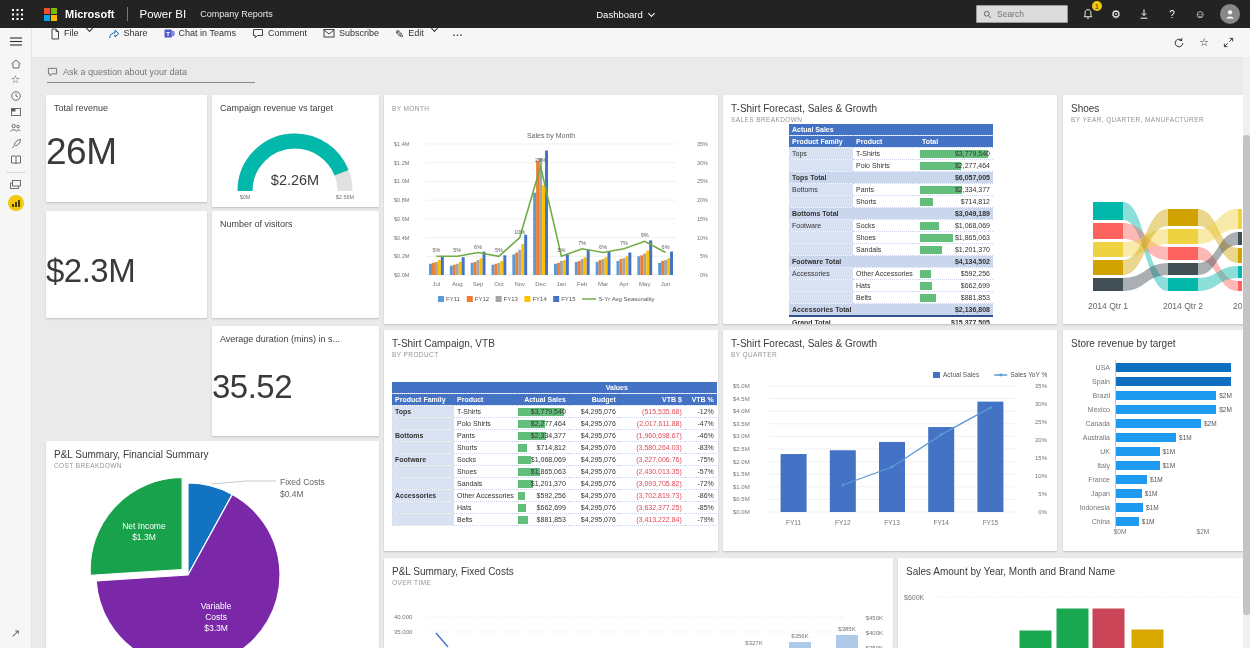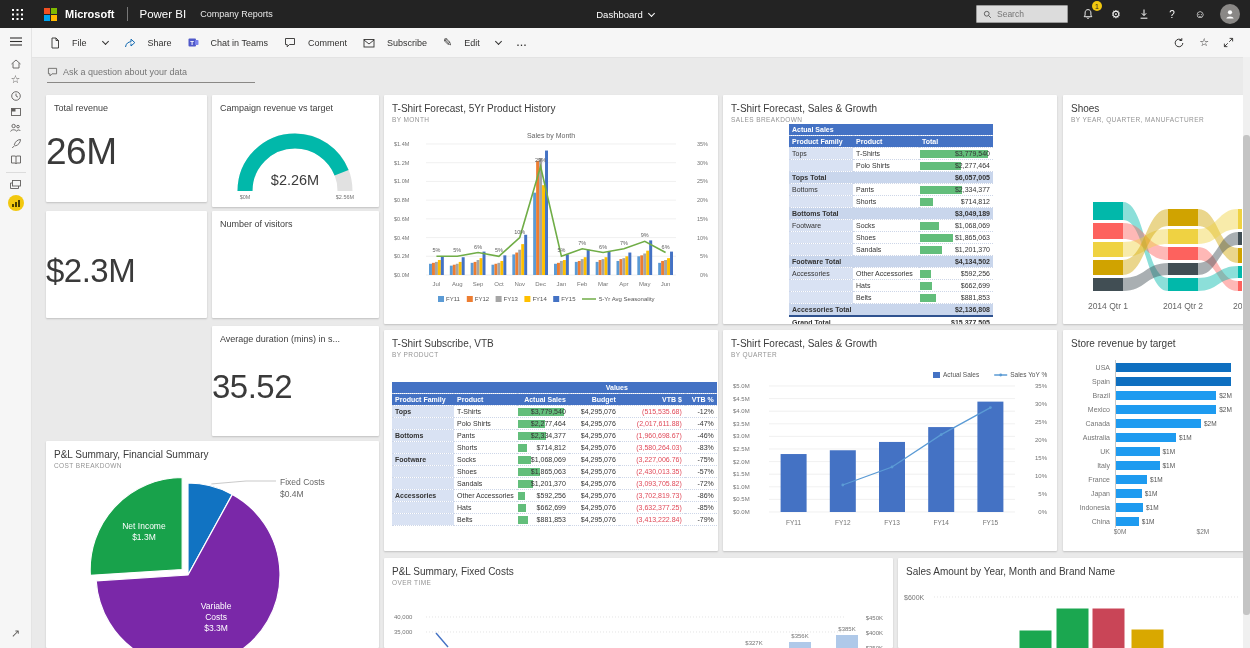--- a/index.html
+++ b/index.html
@@ -20,21 +20,21 @@
 .tn-center{position:absolute;left:0;right:0;margin:auto;width:120px;text-align:center;font-size:9.5px;display:flex;align-items:center;justify-content:center;gap:2px;cursor:pointer}
 .tn-right{margin-left:auto;display:flex;align-items:center;gap:12px;padding-right:10px}
 .searchbox{display:flex;align-items:center;gap:5px;background:#dcdcdc;border:1px solid #9a9a9a;border-radius:1px;height:18px;width:92px;padding:0 6px}
 .searchbox input{border:none;background:transparent;outline:none;font-size:8.5px;width:60px;color:#333}
 .tn-ic{position:relative;display:flex;align-items:center;justify-content:center;width:16px;height:16px;color:#fff;font-size:11px;cursor:pointer}
 .badge{position:absolute;top:-5px;right:-6px;background:#F2C80F;color:#252423;font-size:7px;width:10px;height:10px;border-radius:50%;display:flex;align-items:center;justify-content:center}
 .avatar{width:20px;height:20px;border-radius:50%;background:#8A8886;display:flex;align-items:center;justify-content:center;cursor:pointer}
 .chev{display:inline-block;width:5px;height:5px;border-right:1.2px solid currentColor;border-bottom:1.2px solid currentColor;transform:rotate(45deg);margin-left:4px;margin-top:-2px}
 
 #toolbar{position:absolute;left:32px;top:28px;right:0;height:30px;background:#f6f6f6;border-bottom:1px solid #e3e3e3;display:flex;align-items:center;padding:0 10px;z-index:20}
-.tb-btn{display:flex;align-items:center;gap:12px;border:none;background:none;font-size:9px;color:#323130;padding:0 8px;height:100%;cursor:pointer;font-family:inherit}
+.tb-btn{display:flex;gap:4px;border:none;background:none;font-size:9px;color:#323130;padding:0 8px;height:100%;cursor:pointer;font-family:inherit}
 .tb-right{margin-left:auto;display:flex;align-items:center;gap:14px;padding-right:6px}
 .tb-ic{display:flex;align-items:center;color:#323130;font-size:11px;cursor:pointer}
 
 #sidebar{position:absolute;left:0;top:28px;width:32px;bottom:0;background:#f6f6f6;border-right:1px solid #e4e4e4;display:flex;flex-direction:column;align-items:center;padding-top:6px;z-index:20}
 .sb-ic{width:22px;height:15px;display:flex;align-items:center;justify-content:center;color:#605e5c;cursor:pointer;font-size:11px;margin-bottom:1px}
 .sb-div{width:20px;height:1px;background:#dcdcdc;margin:4px 0}
 .metrics-circle{width:16px;height:16px;border-radius:50%;background:#F2C80F;display:flex;align-items:flex-end;justify-content:center;gap:1px;padding-bottom:4px}
 .metrics-circle i{display:block;width:2px;background:#4a3f00}
 .sb-bottom{margin-top:auto;margin-bottom:8px;font-size:11px;color:#605e5c;cursor:pointer}
 
@@ -316,21 +316,20 @@
           <text x="162.0987571286986" y="134.27655641332566" font-size="8.5" fill="#fff" text-anchor="middle">Variable</text>
           <text x="162.0987571286986" y="145.27655641332566" font-size="8.5" fill="#fff" text-anchor="middle">Costs</text>
           <text x="162.0987571286986" y="156.27655641332566" font-size="8.5" fill="#fff" text-anchor="middle">$3.3M</text>
           <path d="M 128.1682509806287 94.5236231525705 L 36.34979196522771 100.3003509492674 A 92 92 0 0 1 128.16825098062867 2.5236231525704937 Z" fill="#18A24B" stroke="#fff" stroke-width="1.2"></path>
           <text x="89.94113615864984" y="53.6259729176701" font-size="8.5" fill="#fff" text-anchor="middle">Net Income</text>
           <text x="89.94113615864984" y="64.6259729176701" font-size="8.5" fill="#fff" text-anchor="middle">$1.3M</text>
         </svg></div>
   </div>
 
   <div class="card" style="left:384px;top:95px;width:334px;height:229px">
-    <div class="card-title">T-Shirt Forecast, 5Yr Product History</div>
     <div class="card-sub">BY MONTH</div>
     <div class="chart-host" style="left:8px;top:34px"><svg width="318" height="186">
           <text x="159" y="9" font-size="7" fill="#666" text-anchor="middle">Sales by Month</text>
           <line x1="34" y1="15" x2="284" y2="15" stroke="#E6E6E6" stroke-width="0.6"></line>
           <text x="2" y="17" font-size="5.5" fill="#757575" text-anchor="start">$1.4M</text>
           <text x="316" y="17" font-size="5.5" fill="#757575" text-anchor="end">35%</text>
           <line x1="34" y1="33.714285714285715" x2="284" y2="33.714285714285715" stroke="#E6E6E6" stroke-width="0.6"></line>
           <text x="2" y="35.714285714285715" font-size="5.5" fill="#757575" text-anchor="start">$1.2M</text>
           <text x="316" y="35.714285714285715" font-size="5.5" fill="#757575" text-anchor="end">30%</text>
           <line x1="34" y1="52.42857142857143" x2="284" y2="52.42857142857143" stroke="#E6E6E6" stroke-width="0.6"></line>
@@ -574,21 +573,21 @@
           <rect x="175" y="78" width="30" height="20" fill="#EFD242"></rect>
           <rect x="175" y="101" width="30" height="13" fill="#414E54"></rect>
           <rect x="175" y="117" width="30" height="15" fill="#D0A300"></rect>
           <rect x="175" y="135" width="30" height="12" fill="#01B8AA"></rect>
           <rect x="175" y="150" width="30" height="10" fill="#FD625E"></rect>
           <text x="190" y="178" font-size="8.5" fill="#666" text-anchor="middle">2014 Qtr 3</text>
         </svg></div>
   </div>
 
   <div class="card" style="left:384px;top:330px;width:334px;height:221px">
-    <div class="card-title">T-Shirt Subscribe, VTB</div>
+    <div class="card-title">T-Shirt Campaign, VTB</div>
     <div class="card-sub">BY PRODUCT</div>
     <div class="chart-host" style="left:8px;top:52px">
         <table class="pbi">
           <colgroup>
             <col style="width: 62px;">
             <col style="width: 56px;">
             <col style="width: 52px;">
             <col style="width: 50px;">
             <col style="width: 66px;">
             <col style="width: 32px;">

